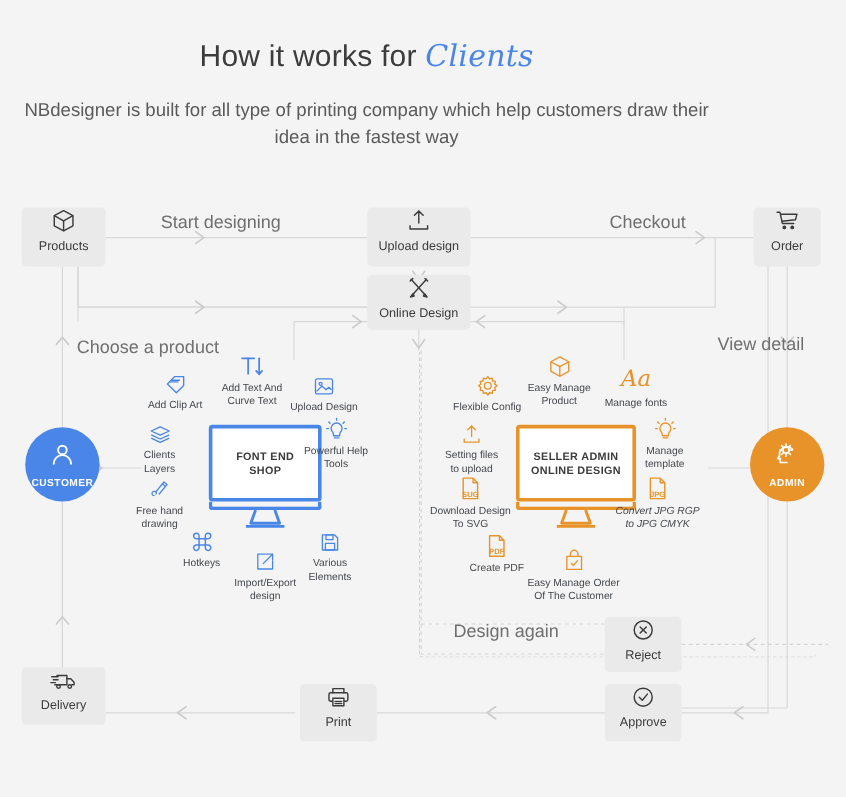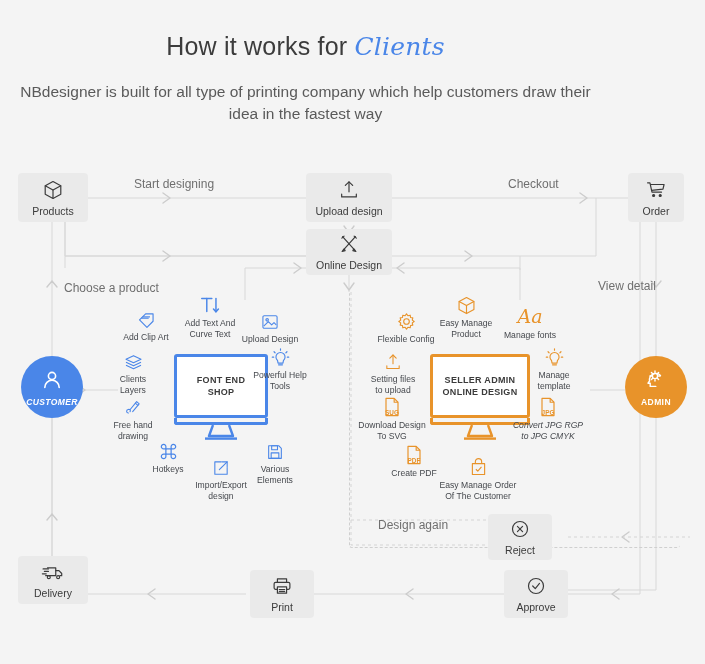--- a/index.html
+++ b/index.html
@@ -18,38 +18,38 @@
   .hdr-title{font-size:25px;color:#3c3c3c;font-weight:400;letter-spacing:.2px;padding-top:32px;}
   .hdr-title .accent{color:#4a86e8;font-family:"DejaVu Serif", serif;font-style:italic;font-size:25px;}
   .hdr-sub{font-size:15.5px;color:#5a5a5a;line-height:22px;width:600px;margin:20px auto 0;}
 
   
   .wires{position:absolute;left:0;top:0;width:705px;height:664px;pointer-events:none;}
 
   
   .node{
     position:absolute;background:#eaeaea;border-radius:4px;
-    display:flex;flex-direction:column;align-items:center;justify-content:center;
+    display:flex;flex-direction:column;align-items:center;
     color:#3b3b3b;
   }
   .node .lbl{font-size:10.5px;margin-top:4px;color:#3b3b3b;white-space:nowrap;}
   .node svg{display:block;}
 
   
   .badge{
     position:absolute;width:62px;height:62px;border-radius:50%;
     display:flex;flex-direction:column;align-items:center;justify-content:center;
     color:#fff;
   }
   .badge .blbl{font-size:8.5px;font-weight:700;letter-spacing:.4px;margin-top:1px;}
-  .badge.customer{background:#4a86e8;font-style:italic;}
+  .badge.customer{background:#4a86e8;}
   .badge.admin{background:#e8932a;}
 
   
-  .wlabel{position:absolute;font-size:12px;color:#6f6f6f;white-space:nowrap;}
+  .wlabel{position:absolute;font-size:15px;color:#6f6f6f;white-space:nowrap;}
 
   
   .cluster{position:absolute;}
   .feat{position:absolute;text-align:center;width:64px;}
   .feat .fi{height:24px;display:flex;align-items:flex-end;justify-content:center;}
   .feat .ft{font-size:8.6px;line-height:10.5px;margin-top:2px;white-space:pre-line;}
   .blue .ft{color:#45484d;}
   .orange .ft{color:#45484d;}
 
   
@@ -187,21 +187,21 @@
       <svg width="22" height="22" viewBox="0 0 24 24" fill="none" stroke="#3b3b3b" stroke-width="1.3" stroke-linecap="round" stroke-linejoin="round">
         <path d="M2.8 4.2 H5.4 L7.6 14.4 H18"></path>
           <path d="M7.2 12.4 L19.6 11 L20.8 6 H6.2"></path>
         <circle cx="9.4" cy="18" r="1.1" fill="#3b3b3b"></circle>
           <circle cx="16.6" cy="18" r="1.1" fill="#3b3b3b"></circle>
       </svg>
     </span>
     <span class="lbl">Order</span>
   </div>
 
-  <div class="node" style="left:488px;top:514px;width:64px;height:46px;">
+  <div class="node" style="left:504px;top:514px;width:64px;height:46px;">
     <span>
       <svg width="22" height="22" viewBox="0 0 24 24" fill="none" stroke="#3b3b3b" stroke-width="1.3" stroke-linecap="round">
         <circle cx="12" cy="12" r="8.2"></circle>
           <path d="M9.2 9.2 L14.8 14.8"></path>
           <path d="M14.8 9.2 L9.2 14.8"></path>
       </svg>
     </span>
     <span class="lbl">Reject</span>
   </div>
 

